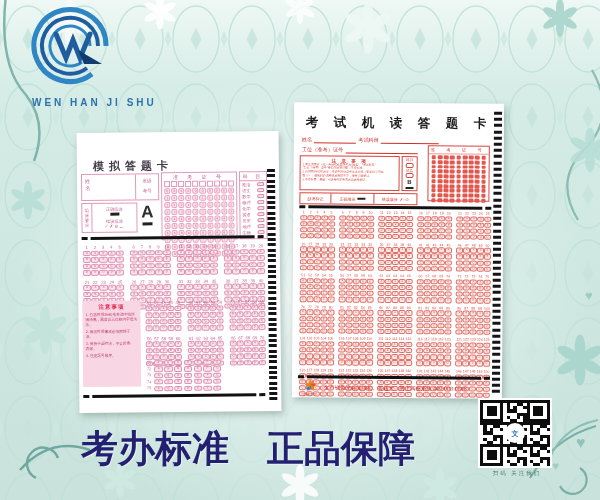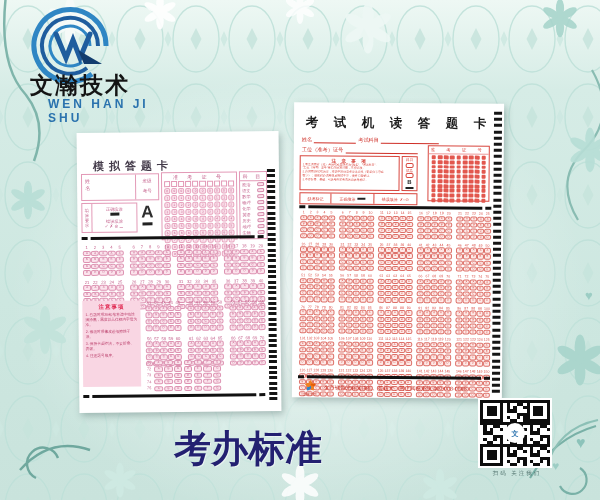--- a/index.html
+++ b/index.html
@@ -4,21 +4,21 @@
 <style>
   html,body{margin:0;padding:0;}
   .page{position:relative;width:600px;height:500px;overflow:hidden;
         font-family:"Liberation Sans","DejaVu Sans",sans-serif;
         background:linear-gradient(180deg,#eef8f4 0%,#d6ece6 18%,#cde7e0 60%,#c9e3dc 100%);}
   .bg{position:absolute;left:0;top:0;z-index:0;}
 
   
   .logo-block{position:absolute;left:18px;top:4px;width:150px;height:108px;z-index:3;}
   .logo-cn{position:absolute;left:12px;top:66px;font-size:23px;font-weight:bold;color:#141414;letter-spacing:2px;}
-  .logo-en{position:absolute;left:14px;top:93px;font-size:12px;font-weight:bold;color:#2a72ae;letter-spacing:3px;margin-left:16px;}
+  .logo-en{position:absolute;left:14px;top:93px;font-size:10px;font-weight:bold;color:#2a72ae;letter-spacing:3px;}
 
   
   .main-title{position:absolute;left:150px;top:34px;width:350px;z-index:3;text-align:center;
               font-size:42px;font-weight:bold;color:#232071;letter-spacing:1px;
               text-shadow:1px 1px 0 rgba(255,255,255,.55);}
   .banner{position:absolute;left:0;top:424px;width:496px;z-index:3;display:flex;justify-content:center;gap:38px;
           font-size:37px;font-weight:bold;color:#232071;text-shadow:1px 1px 0 rgba(255,255,255,.5);}
 
   
   .sheet{position:absolute;background:#fff;box-shadow:2px 3px 7px rgba(60,90,85,.35);z-index:2;}
@@ -194,21 +194,20 @@
   <div class="logo-block">
     <svg width="110" height="92" viewBox="0 0 110 92">
       <g fill="none">
         <path d="M88 42 a36 36 0 1 0 -14 28" stroke="#2f86c4" stroke-width="5"></path>
         <path d="M80 42 a28 28 0 1 0 -11 22" stroke="#1f5d9e" stroke-width="4"></path>
         <path d="M72 42 a20 20 0 1 0 -8 16" stroke="#2f86c4" stroke-width="3"></path>
       </g>
       <path d="M38 30 L48 54 L55 36 L62 54 L72 30" stroke="#1f5d9e" stroke-width="5" fill="none" stroke-linecap="round"></path>
       <path d="M60 46 L84 60 L66 60 Z" fill="#123c6e"></path>
     </svg>
-    <div class="logo-cn">文瀚技术</div>
     <div class="logo-en">WEN HAN JI SHU</div>
   </div>
 
 
   <div class="sheet sheet-pink">
     <div class="p-title">模拟答题卡</div>
 
     <div class="p-box p-name-box">
       <div class="p-name-lab" style="white-space:pre-line;">姓
 名</div>
@@ -2440,20 +2439,21 @@
         <div class="tmark"></div>
         <div class="tmark"></div>
         <div class="tmark"></div>
         <div class="tmark"></div>
         <div class="tmark"></div>
       </div>
   </div>
 
   <div class="banner">
     <span>考办标准</span>
+    <span>正品保障</span>
   </div>
 
   <div class="qr-block">
     <div class="qr-grid" id="qr-grid">
       <div class="qr-center">
           <span>文</span>
         </div>
     <div class="qc b"></div>
         <div class="qc b"></div>
         <div class="qc b"></div>

